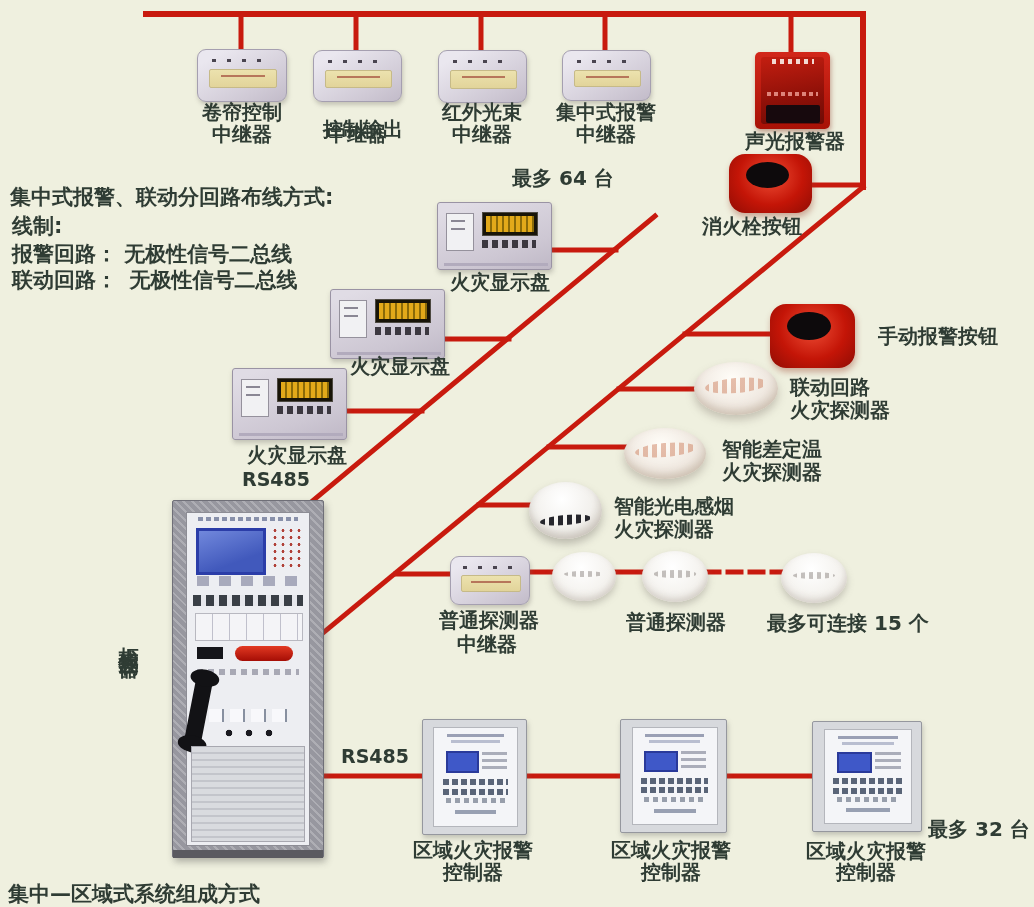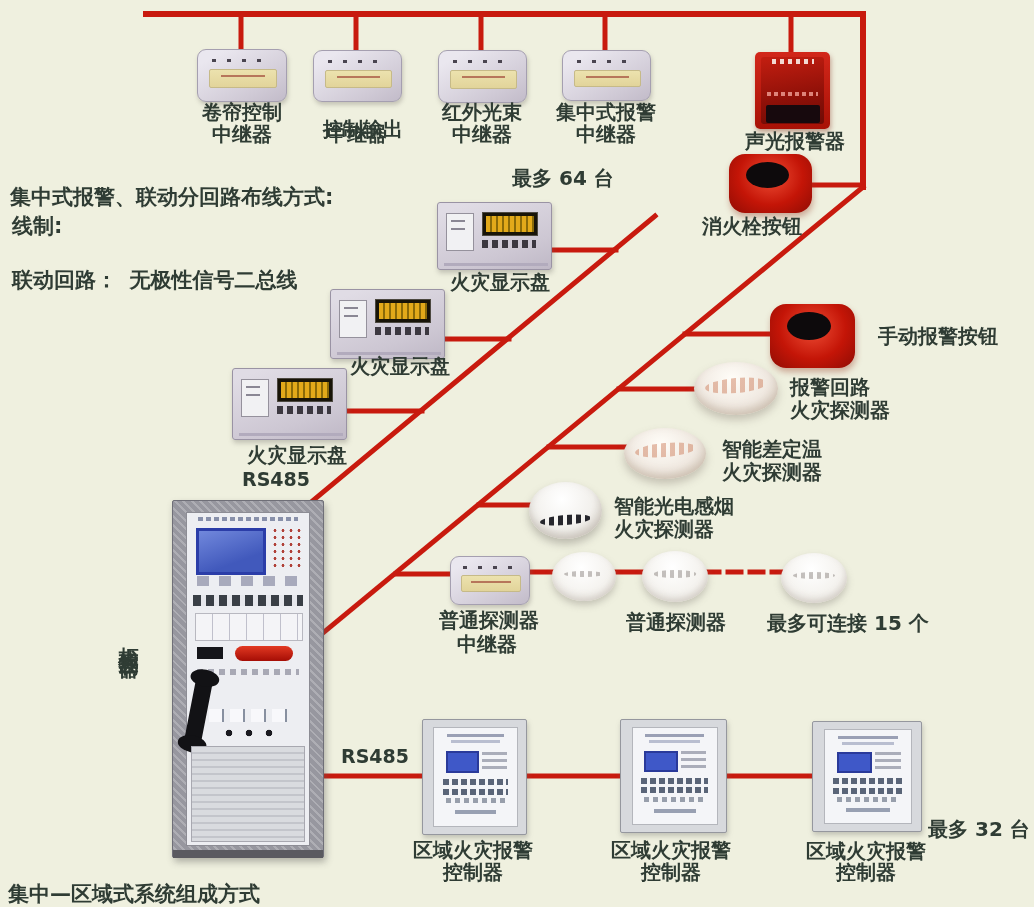--- a/index.html
+++ b/index.html
@@ -212,20 +212,21 @@
   </div>
   <div class="zh ctr" style="left:795px;top:130px;">声光报警器</div>
 
   <div class="dev redbtn" style="left:729px;top:154px;width:83px;height:59px;">
     <div class="hole"></div>
   </div>
   <div class="zh ctr" style="left:752px;top:215px;">消火栓按钮</div>
 
   <div class="zh big" style="left:10px;top:186px;">集中式报警、联动分回路布线方式:</div>
   <div class="zh big" style="left:12px;top:215px;">线制:</div>
+  <div class="zh big" style="left:12px;top:243px;">报警回路： 无极性信号二总线</div>
   <div class="zh big" style="left:12px;top:271px;font-family:Liberation Mono, monospace;">联动回路： 无极性信号二总线</div>
 
   <div class="zh" style="left:512px;top:167px;">最多 64 台</div>
 
   <div class="dev fdp" style="left:437px;top:202px;width:113px;height:66px;">
     <div class="box"></div>
     <div class="scr"></div>
     <div class="brow"></div>
     <div class="base"></div>
   </div>
@@ -250,21 +251,21 @@
   <div class="zh small" style="left:242px;top:468px;">RS485</div>
 
   <div class="dev redbtn" style="left:770px;top:304px;width:85px;height:64px;">
     <div class="hole"></div>
   </div>
   <div class="zh" style="left:878px;top:325px;">手动报警按钮</div>
 
   <div class="dev det det-smart" style="left:694px;top:362px;width:84px;height:53px;">
     <div class="speck"></div>
   </div>
-  <div class="zh" style="left:790px;top:376px;">报警回路</div>
+  <div class="zh" style="left:790px;top:376px;">联动回路</div>
   <div class="zh" style="left:790px;top:399px;">火灾探测器</div>
 
   <div class="dev det det-smart" style="left:624px;top:428px;width:82px;height:51px;">
     <div class="speck"></div>
   </div>
   <div class="zh" style="left:722px;top:438px;">智能差定温</div>
   <div class="zh" style="left:722px;top:461px;">火灾探测器</div>
 
   <div class="dev det det-smoke" style="left:529px;top:482px;width:73px;height:57px;">
     <div class="vents"></div>

